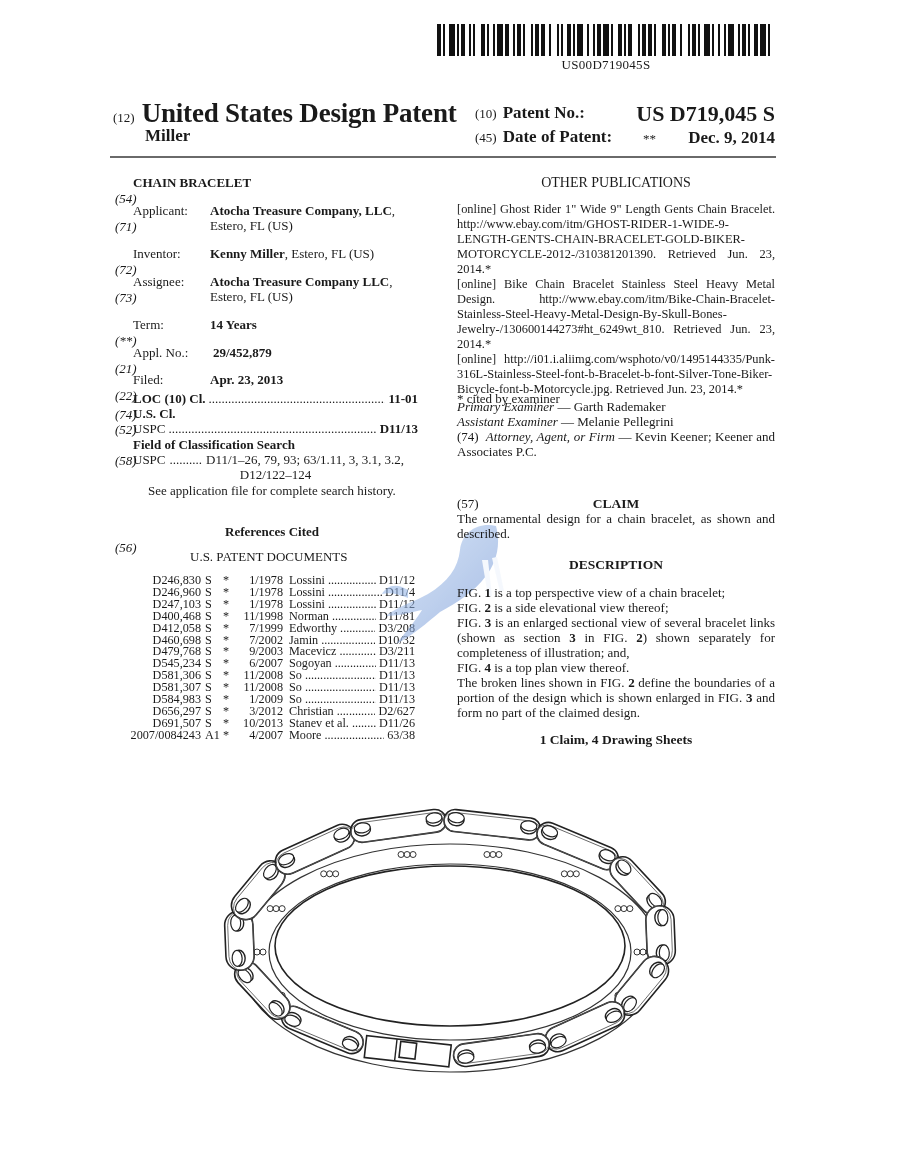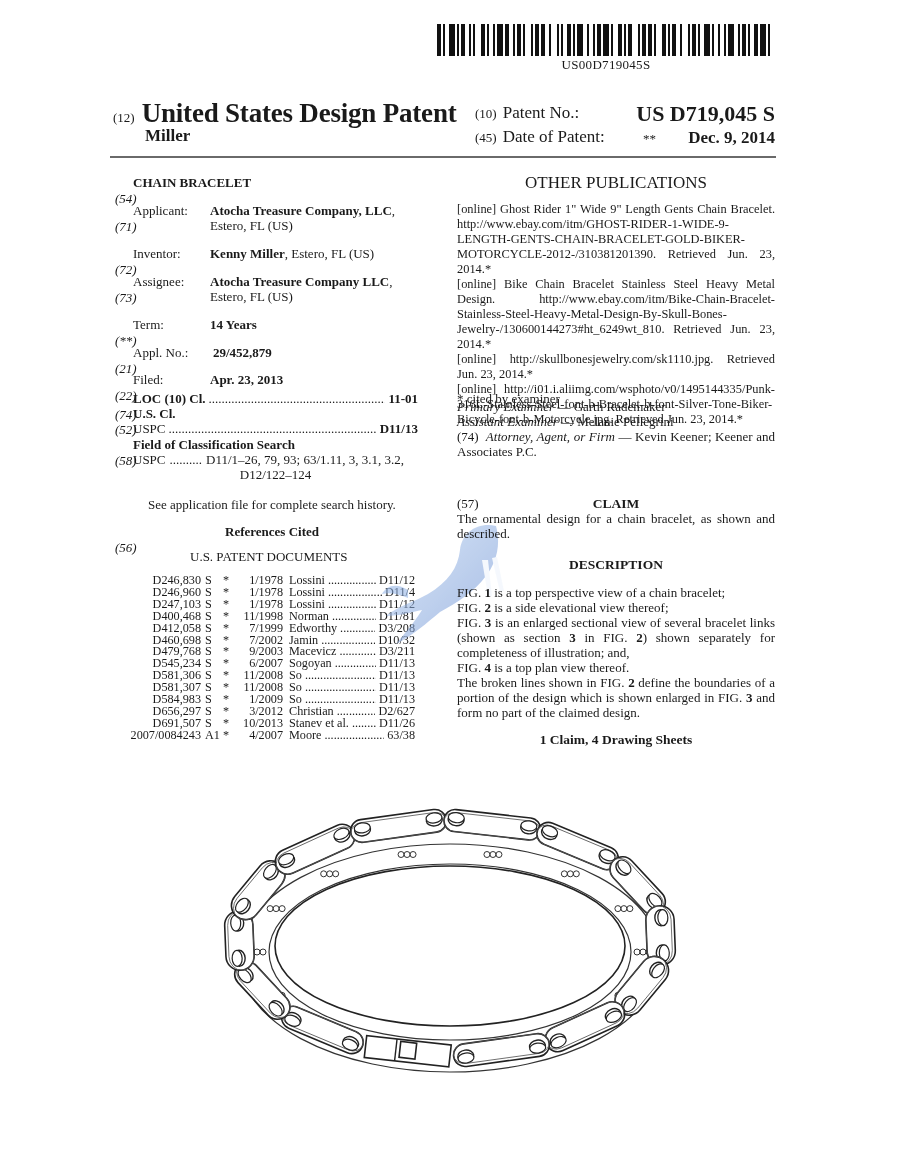--- a/index.html
+++ b/index.html
@@ -16,21 +16,21 @@
 
   
   .inid { font-weight: normal; font-size: 13px; }
   #hdr-left { left: 113px; top: 98px; }
   #hdr-left .big { font-size: 27px; font-weight: bold; letter-spacing: -0.2px; }
   #hdr-left .inid { margin-right: 7px; }
   #hdr-inventor { left: 145px; top: 126px; font-size: 17px; font-weight: bold; }
 
   #hdr-right { left: 475px; top: 103px; width: 300px; }
   .hr-row { position: relative; height: 24px; }
-  .hr-row .lbl { font-size: 17px; font-weight: normal; }
+  .hr-row .lbl { font-size: 17px; font-weight: bold; }
   .hr-row .inid { margin-right: 6px; }
   .hr-row .val { position: absolute; right: 0; top: -2px; font-weight: bold; }
   #patent-no-val { font-size: 22px; }
   #patent-date-val { font-size: 17px; top: 1px; }
   #stars { position: absolute; left: 168px; top: 4px; font-size: 13px; }
 
   #rule { left: 110px; top: 156px; width: 666px; height: 2px; background: #6a6a6a; }
 
   
   .lc { font-size: 13px; line-height: 15px; }
@@ -264,21 +264,21 @@
     <div class="k" style="top:15px; width:285px; line-height:15px">
       <div style="display:flex">
         <span>USPC</span>
         <span style="margin:0 4px">..........</span>
         <span>D11/1–26, 79, 93; 63/1.11, 3, 3.1, 3.2,</span>
       </div>
       <div style="text-align:center">D12/122–124</div>
     </div>
   </div>
 
-  <div class="row" style="top:497px; left:148px">See application file for complete search history.</div>
+  <div class="row" style="top:483px; left:148px">See application file for complete search history.</div>
 
   <div class="row" style="top:524px">
     <span class="n">(56)</span>
     <b style="position:absolute; left:110px">References Cited</b>
   </div>
   <div class="row" style="top:549px; left:190px">U.S. PATENT DOCUMENTS</div>
 </div>
 
 <table id="refs-table" class="abs">
   <tbody id="refs-body">
@@ -473,25 +473,24 @@
       <stop offset="0" stop-color="#b9d3f2"></stop>
       <stop offset="1" stop-color="#5f86cf"></stop>
     </linearGradient>
   </defs>
   <path d="M118 6 C100 2 84 12 82 30 C80 48 70 62 50 74 C36 82 20 86 8 96 C22 96 34 92 44 90 C38 100 28 112 18 124 C34 116 50 102 62 92 C80 82 96 72 108 56 C116 46 124 28 118 6 Z" fill="url(#wg)"></path>
   <path d="M104 40 L110 76 L114 76 L110 40 Z" fill="#eef4fc"></path>
   <path d="M114 38 L122 72 L126 71 L119 37 Z" fill="#eef4fc"></path>
   <path d="M30 70 C18 62 8 66 4 74 C12 72 20 74 30 78 Z" fill="#8fb2e6"></path>
 </svg>
 
-<div class="abs rc center" style="top:175px; font-size:17px">OTHER PUBLICATIONS</div>
+<div class="abs rc center" style="top:175px; font-size:14px">OTHER PUBLICATIONS</div>
 <div class="abs rc" style="top:202px">
   <div>[online] Ghost Rider 1" Wide 9" Length Gents Chain Bracelet. http://www.ebay.com/itm/GHOST-RIDER-1-WIDE-9-LENGTH-GENTS-CHAIN-BRACELET-GOLD-BIKER-MOTORCYCLE-2012-/310381201390. Retrieved Jun. 23, 2014.*</div>
   <div>[online] Bike Chain Bracelet Stainless Steel Heavy Metal Design. http://www.ebay.com/itm/Bike-Chain-Bracelet-Stainless-Steel-Heavy-Metal-Design-By-Skull-Bones-Jewelry-/130600144273#ht_6249wt_810. Retrieved Jun. 23, 2014.*</div>
-  <div>[online] http://skullbonesjewelry.com/sk1110.jpg. Retrieved Jun. 23, 2014.*</div>
   <div>[online] http://i01.i.aliimg.com/wsphoto/v0/1495144335/Punk-316L-Stainless-Steel-font-b-Bracelet-b-font-Silver-Tone-Biker-Bicycle-font-b-Motorcycle.jpg. Retrieved Jun. 23, 2014.*</div>
 </div>
 <div class="abs rc" style="top:391px; font-size:13px">* cited by examiner</div>
 
 <div class="abs rc" style="top:399px; font-size:13px; text-align:left">
   <div><i>Primary Examiner</i> <span>— Garth Rademaker</span></div>
   <div><i>Assistant Examiner</i> <span>— Melanie Pellegrini</span></div>
   <div style="text-align:justify"><span>(74)</span>&nbsp; <i>Attorney, Agent, or Firm</i> <span>— Kevin Keener; Keener and Associates P.C.</span></div>
 </div>
 

